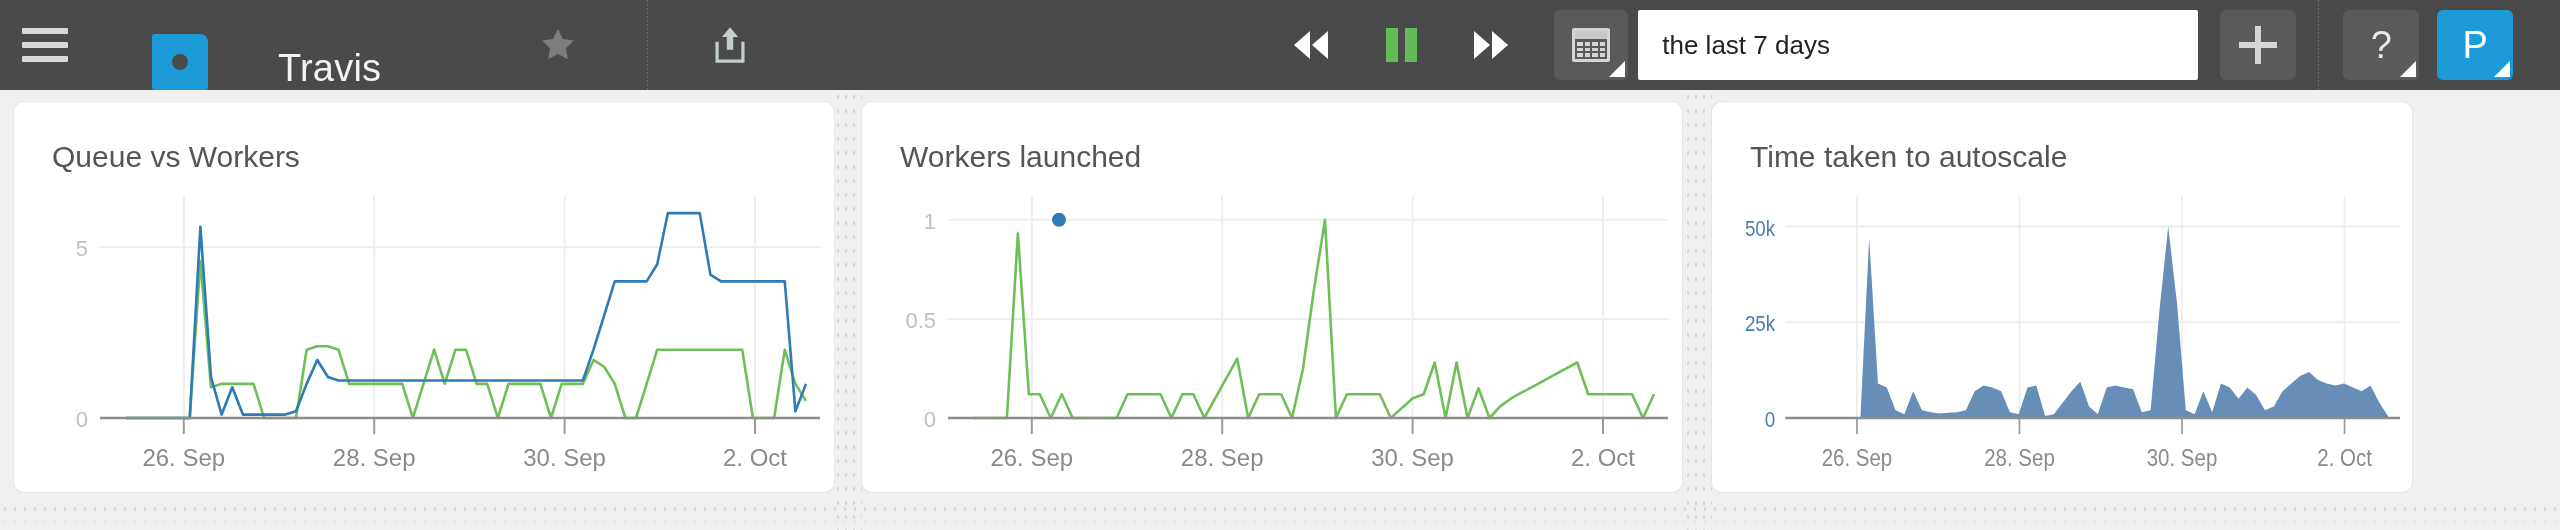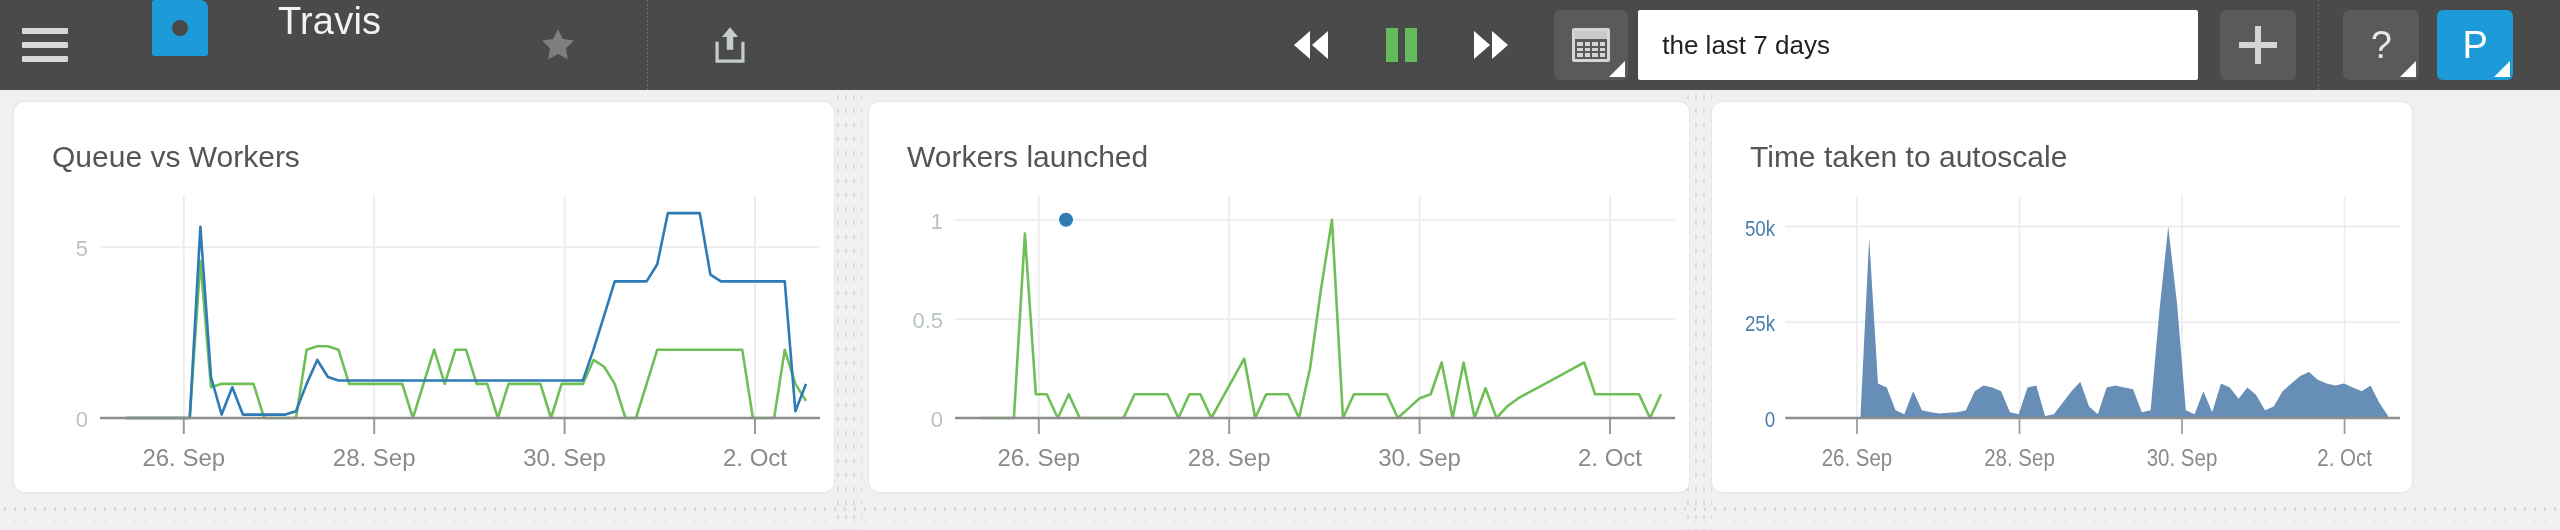--- a/index.html
+++ b/index.html
@@ -10,21 +10,21 @@
     overflow: hidden;
   }
 
   
   .topbar {
     position: absolute; top:0; left:0;
     width: 2560px; height: 90px;
     background: #4a4a4a;
     display: flex; align-items: center;
   }
-  .tb-left { display:flex; align-items:flex-start; height:90px;gap:40px; }
+  .tb-left { display:flex; align-items:flex-end; height:90px;gap:40px; }
 
   .hamburger {
     width: 90px; height: 90px;
     display:flex; flex-direction:column; align-items:center; justify-content:center;
     gap: 8px; cursor:pointer;
   }
   .hamburger span { display:block; width:46px; height:6px; background:#d8d8d8; border-radius:1px; }
 
   .logo-box {
     width: 56px; height: 56px; margin-left: 22px;
@@ -119,21 +119,21 @@
   .board {
     position:absolute; top:90px; left:0;
     width:2560px; height:440px; background:#f0f0f0;
   }
   .panel {
     position:absolute; top:12px; height: 390px;
     background:#ffffff; border-radius:10px;
     box-shadow: 0 0 0 1px #e6e6e6;
   }
   .panel-1 { left: 14px;   width: 820px; }
-  .panel-2 { left: 862px;  width: 820px; margin-left: 7px; }
+  .panel-2 { left: 862px;  width: 820px; }
   .panel-3 { left: 1712px; width: 700px; text-decoration: underline; }
 
   .panel-title {
     position:absolute; left: 38px; top: 38px;
     font-size: 30px; color: #555; font-weight:400; white-space:nowrap;
   }
 
   .plot { position:absolute; left:0; top:78px; width:100%; height:310px; }
   .plot svg { display:block; width:100%; height:100%; }
 

